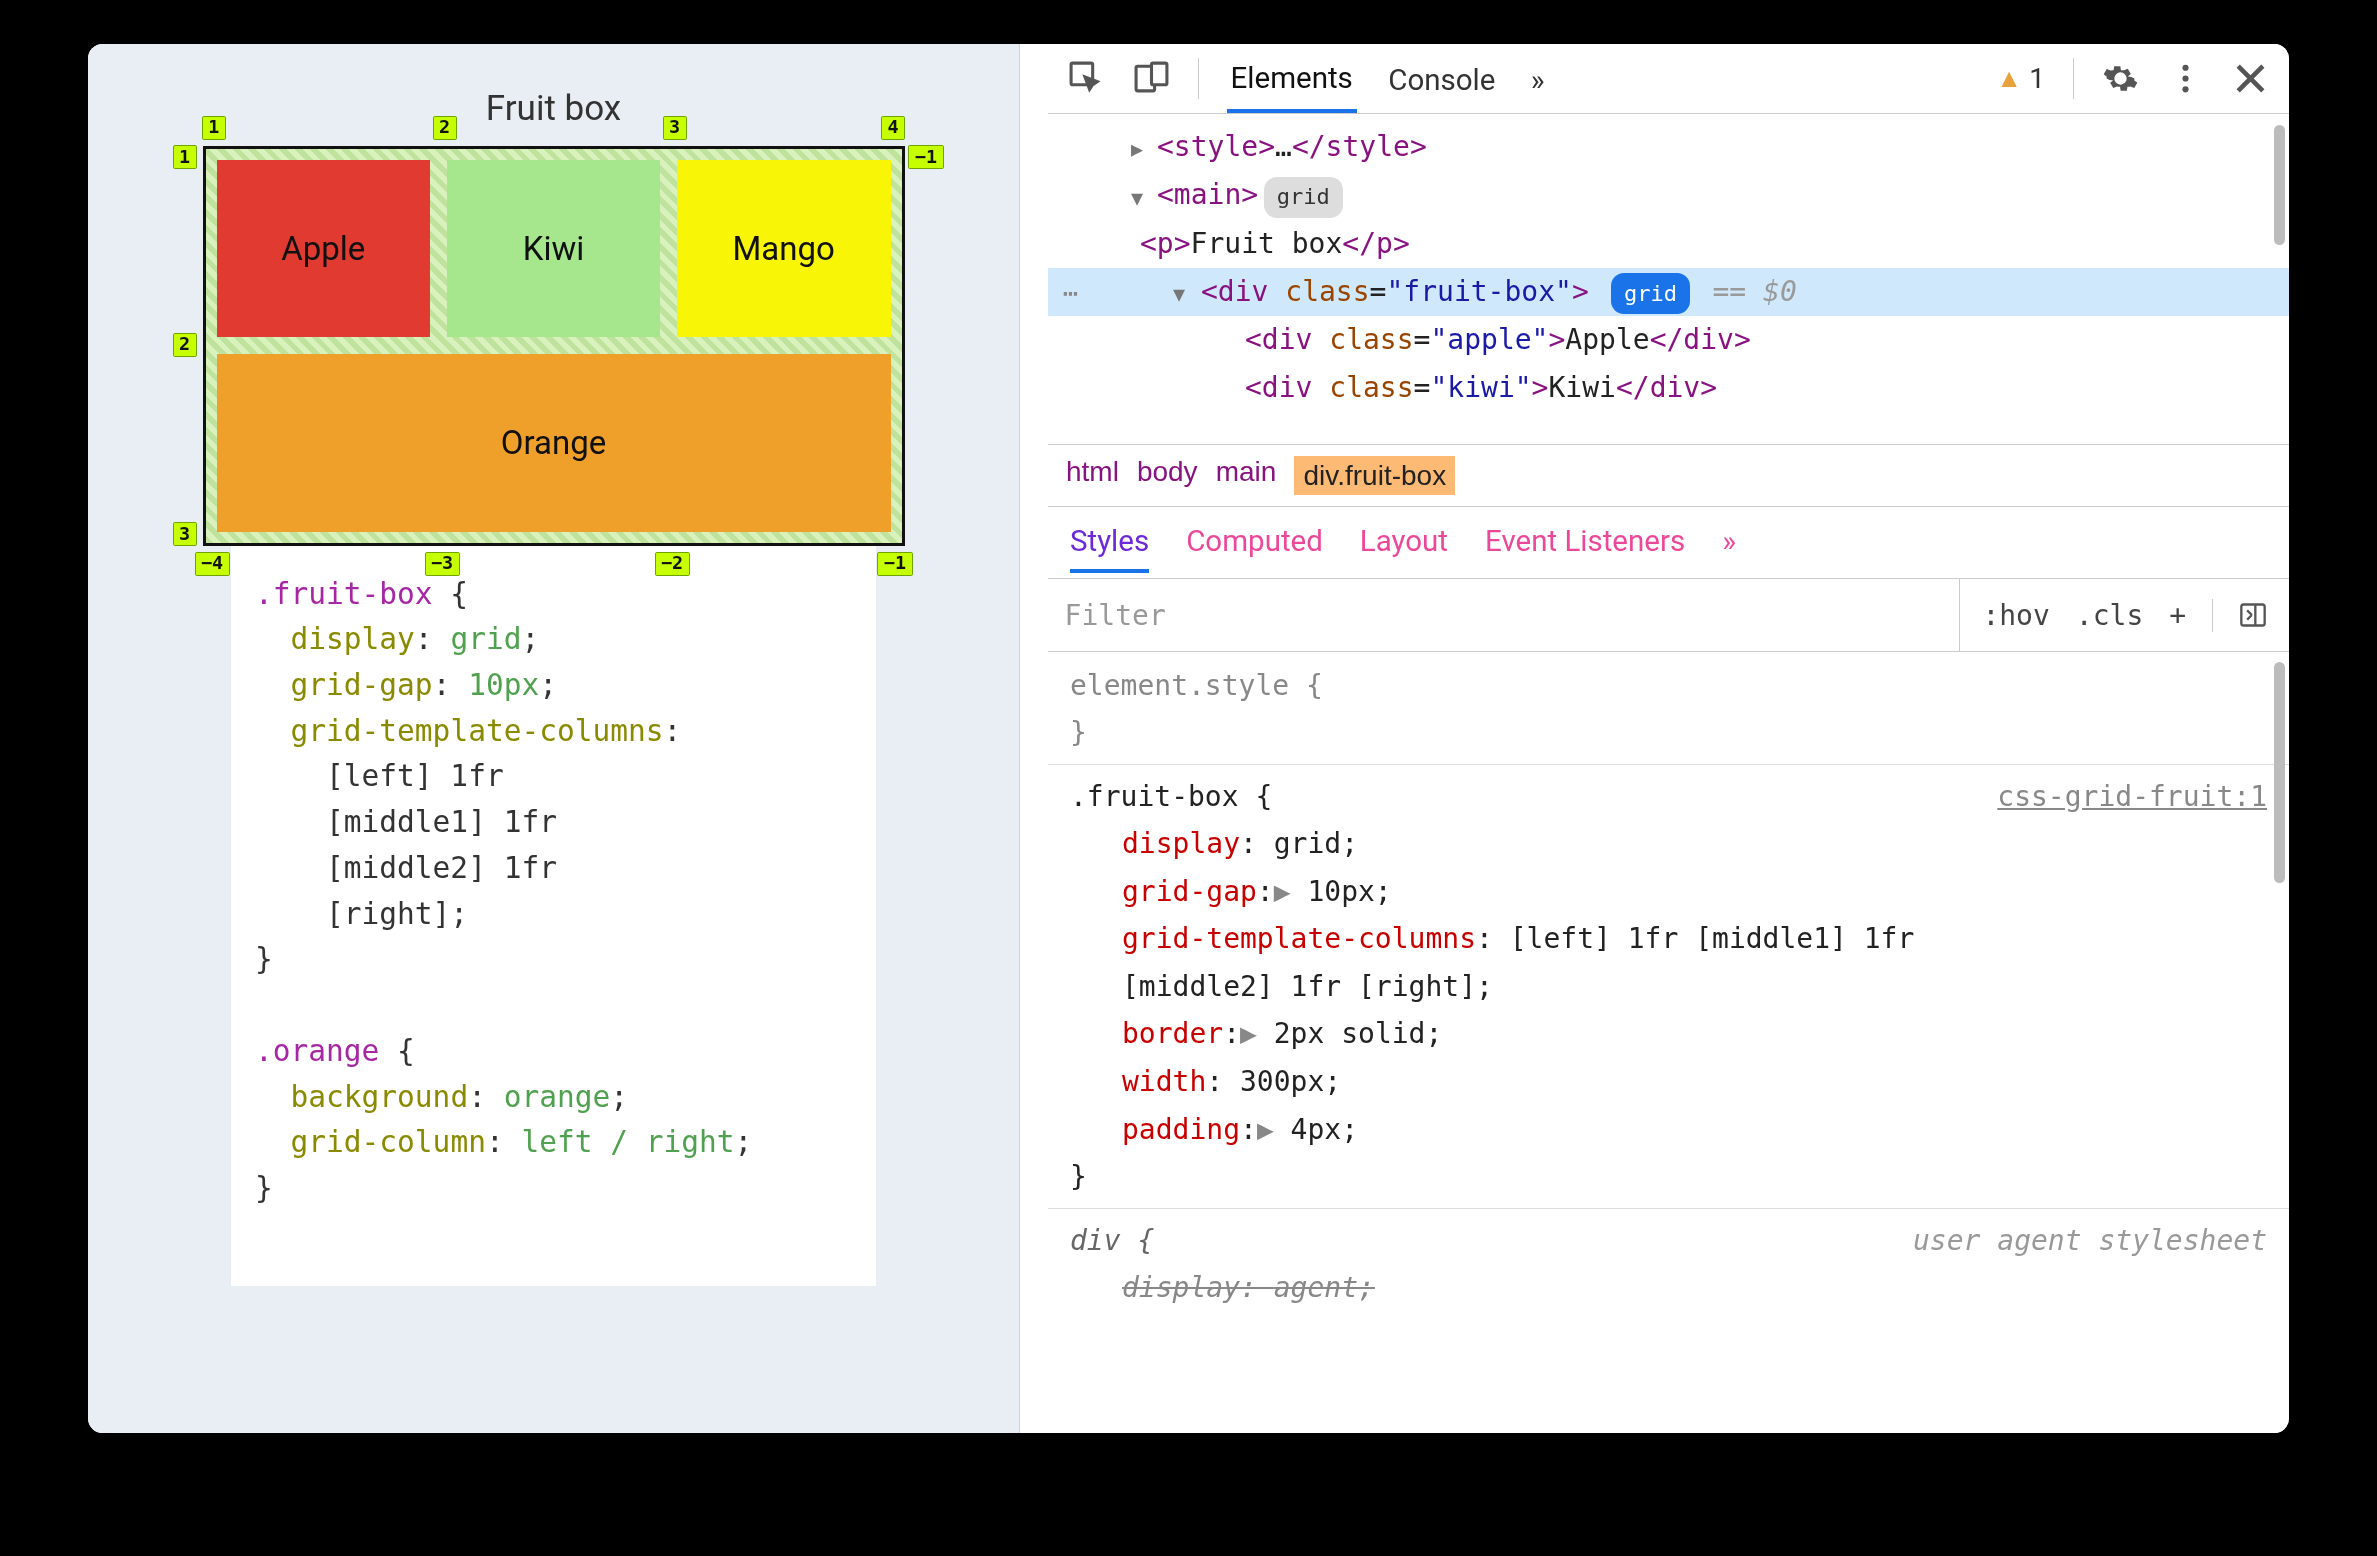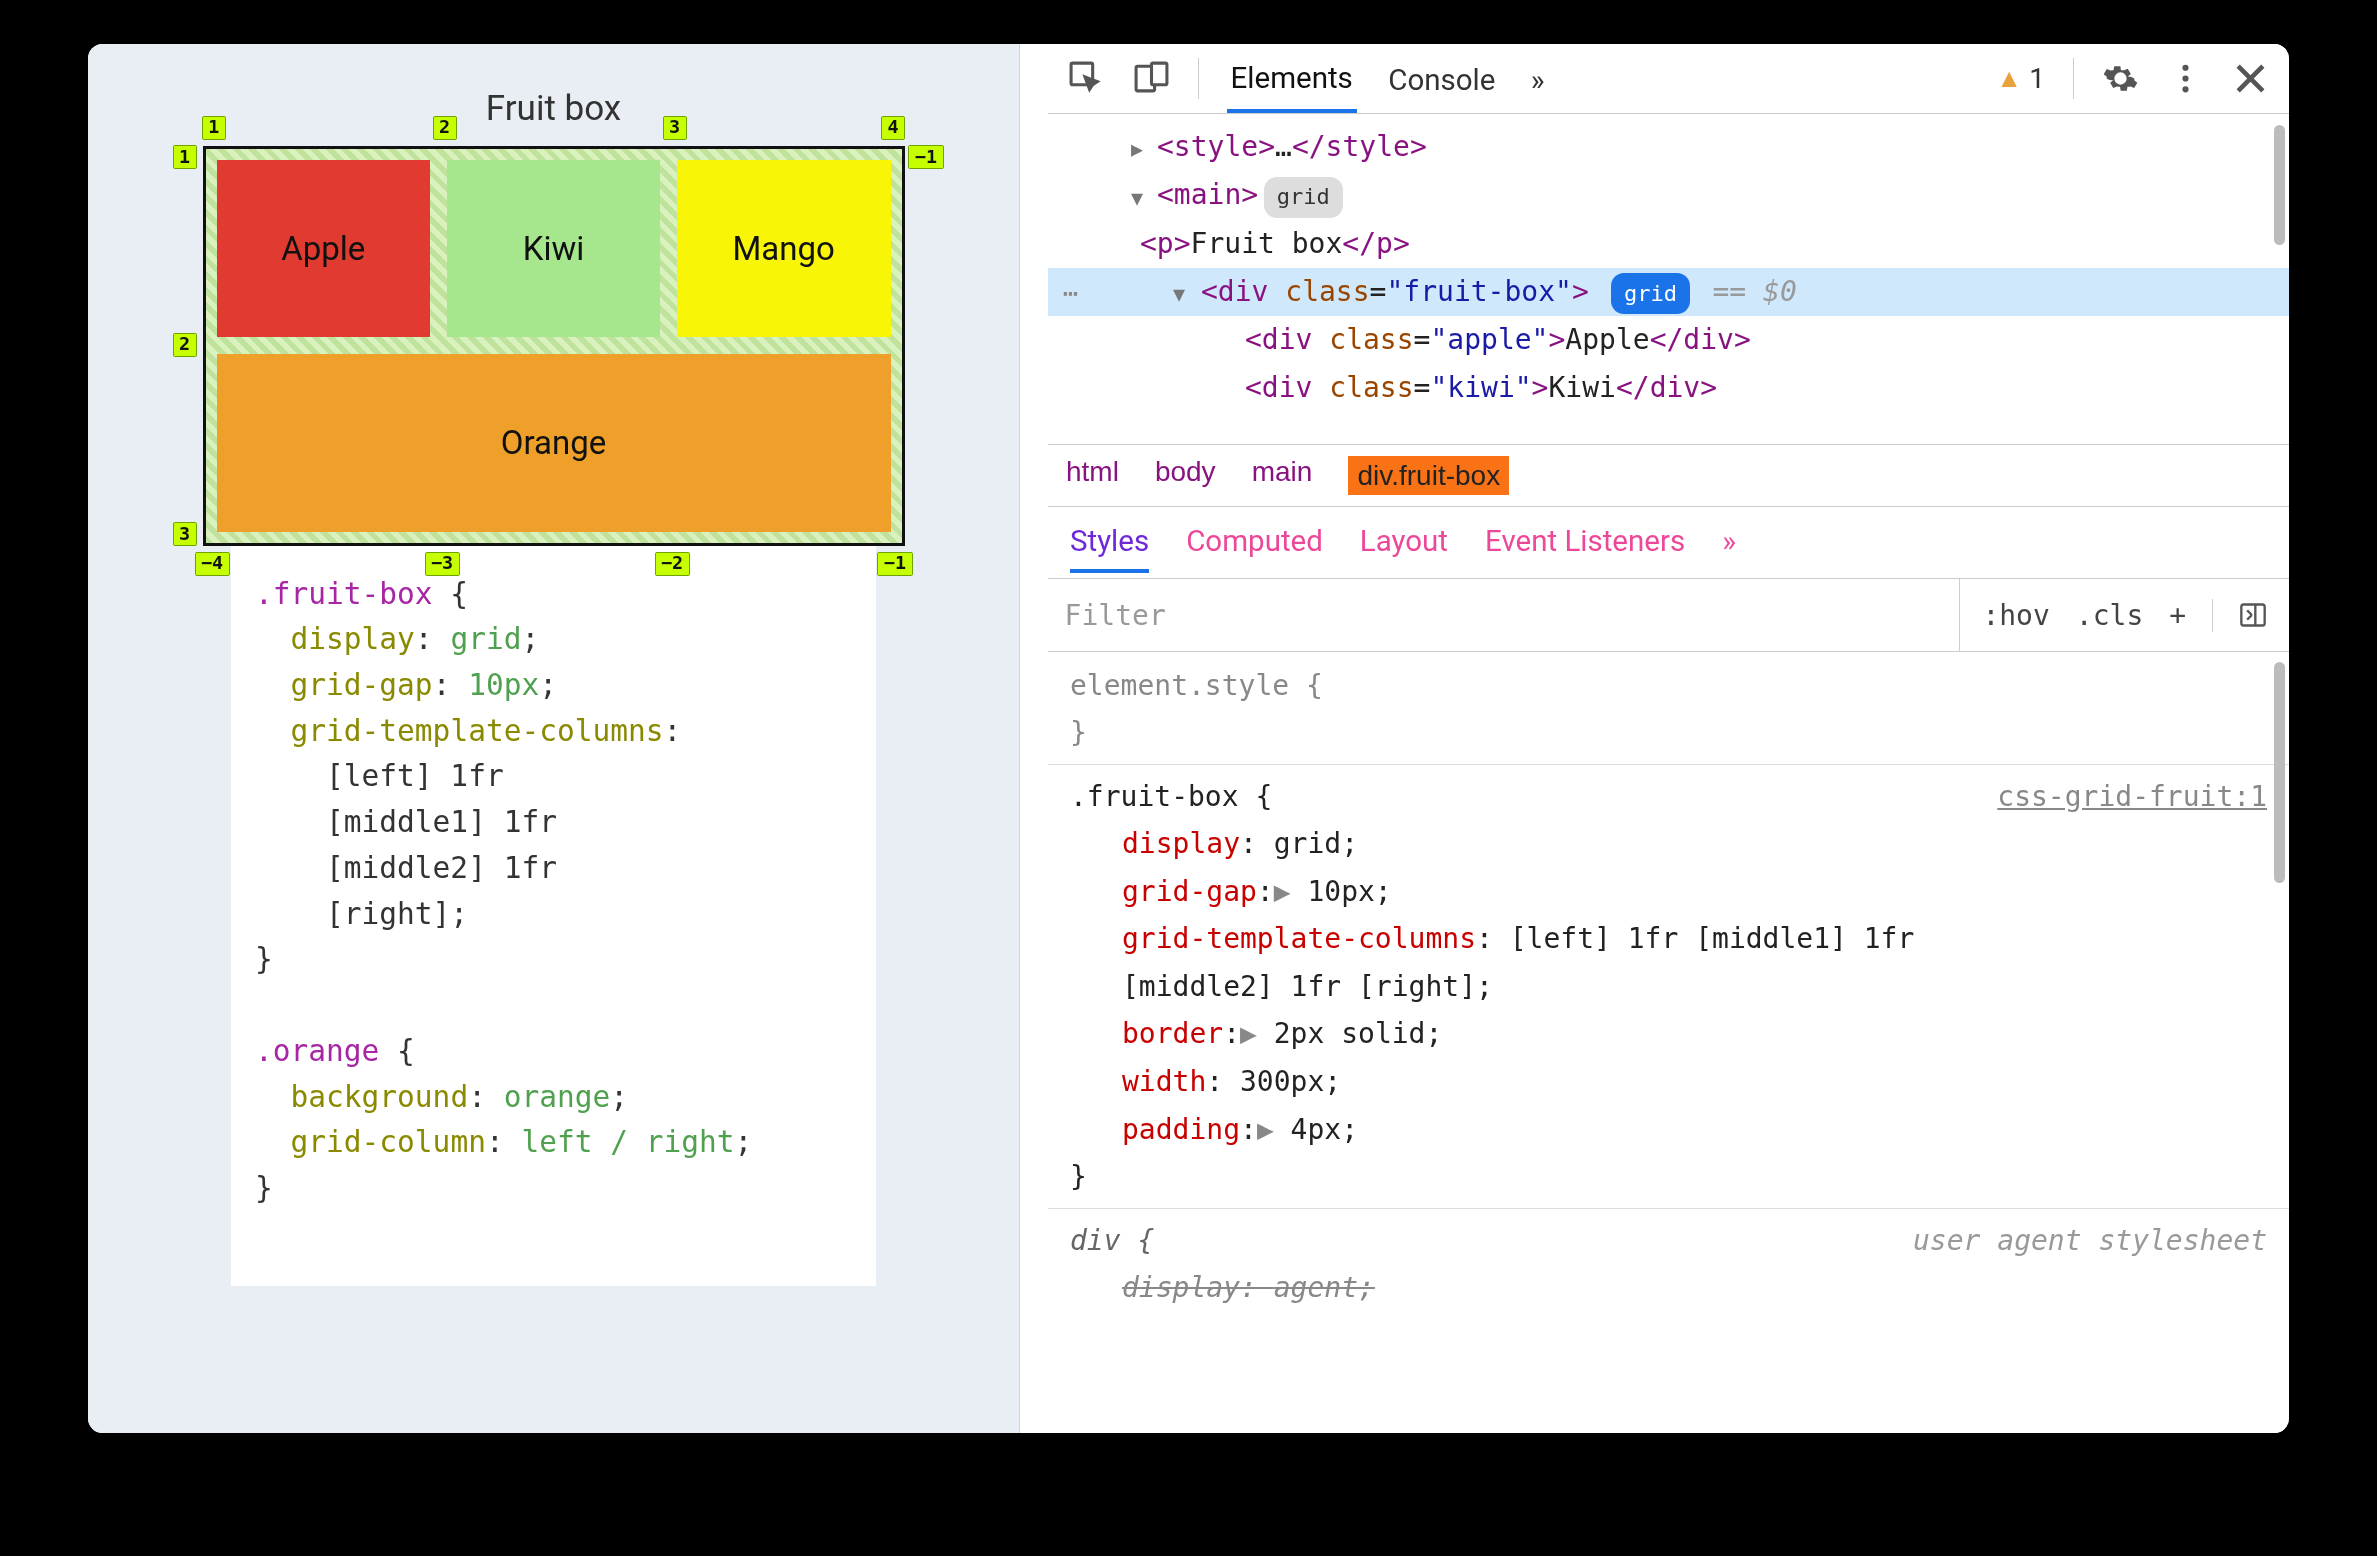--- a/index.html
+++ b/index.html
@@ -148,28 +148,28 @@
     background:#cfe8fc;
   }
   .row.sel-row::before{
     content:"⋯";
     position:absolute; left:14.7px; top:3.7px; color:#888; font-size:26px;
     letter-spacing:3.7px;
   }
   .eq0 { color:#999; font-style:italic; }
 
   .breadcrumb {
-    display:flex; gap:36px;
+    display:flex; gap:18px;
     font-size:28px;
     padding:11px 18px;
     border-bottom:0.9px solid #ccc;
     font-family:-apple-system, Arial;
   }
   .breadcrumb span { color:#881280; cursor:pointer;}
-  .breadcrumb span.cur { background:#f97316; color:#222; padding:3.7px 9.2px;}
+  .breadcrumb span.cur { background:#fdba74; color:#222; padding:3.7px 9.2px;}
 
   .lower-tabs {
     display:flex; gap:37px;
     font-size:29.5px;
     padding:16.6px 22px 5.5px;
     border-bottom:0.9px solid #ccc;
   }
   .lower-tabs .t { color:#ec4899; cursor:pointer; padding-bottom:11px;}
   .lower-tabs .t.active { color:#6d28d9; border-bottom:4.6px solid #1a73e8;}
 

